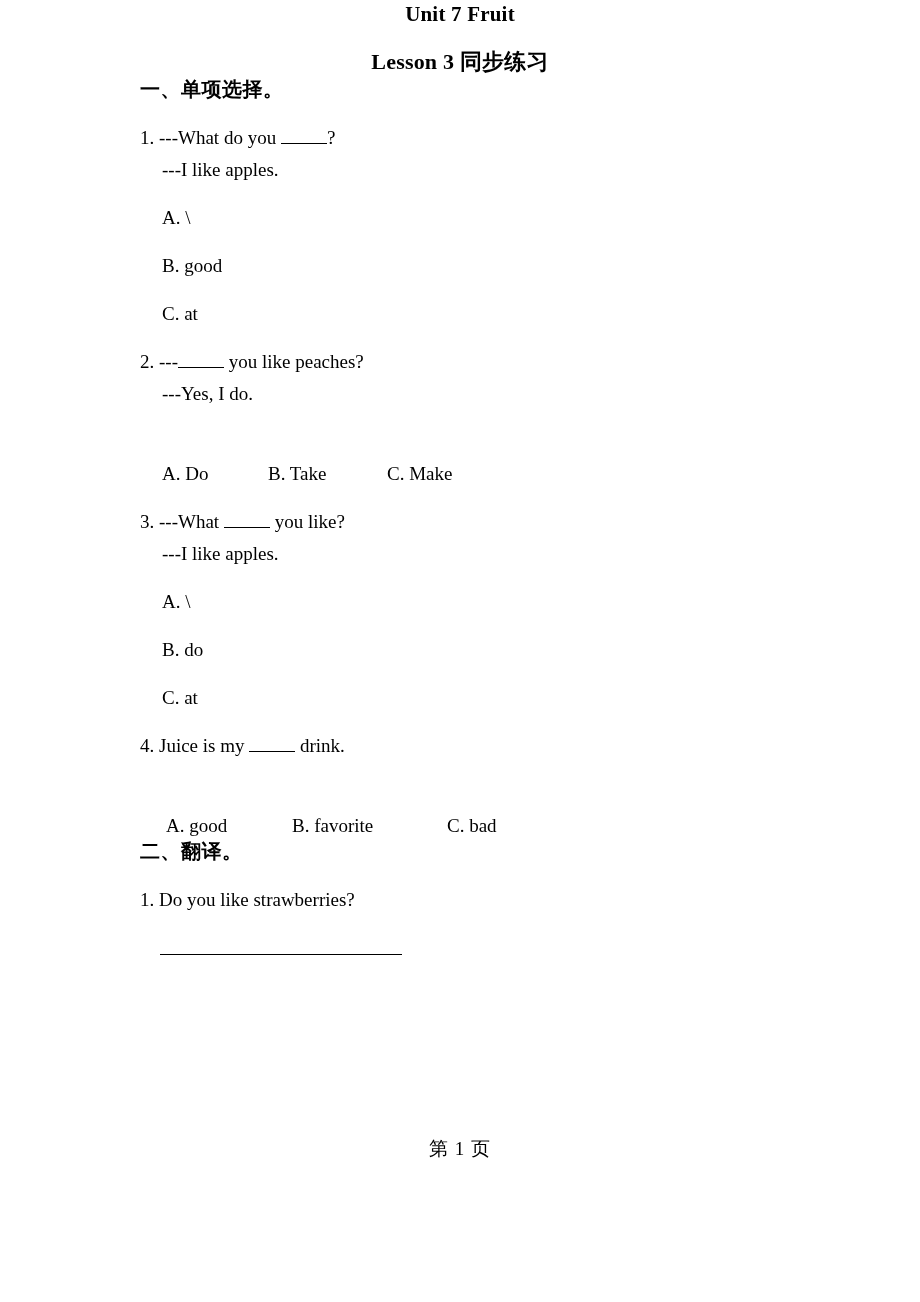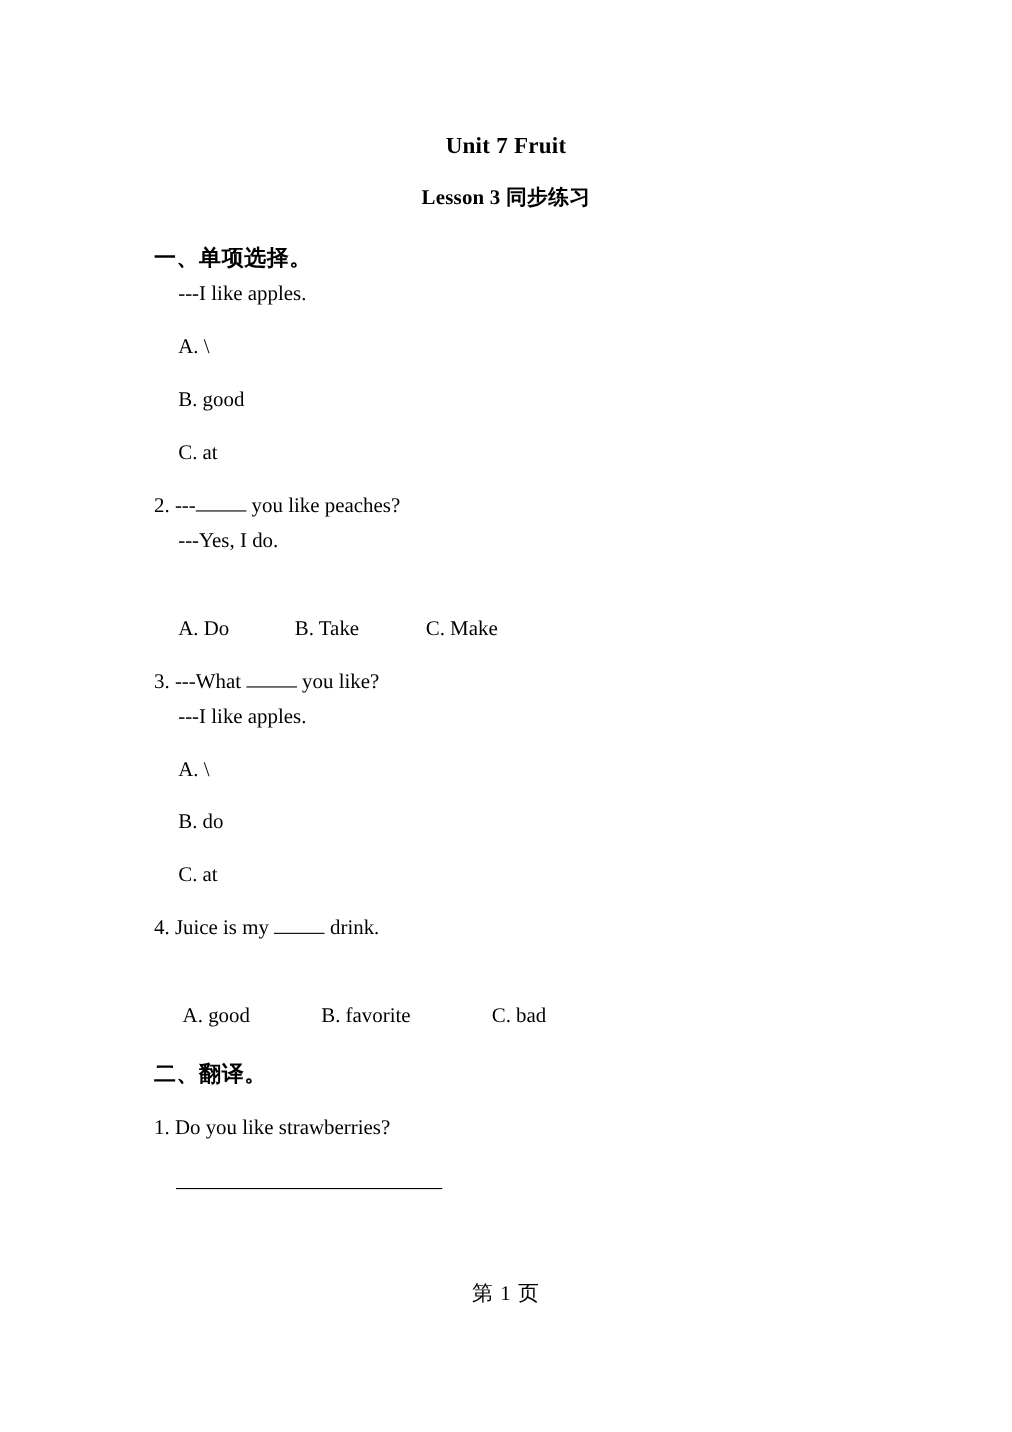--- a/index.html
+++ b/index.html
@@ -19,42 +19,40 @@
     overflow: hidden;
     box-sizing: border-box;
   }
   .content {
     position: absolute;
     left: 140px;
     top: 0;
     width: 640px;
   }
   .title-block {
-    padding-top: 118px;
     text-align: center;
     width: 640px;
   }
   .doc-title {
     font-size: 21px;
     font-weight: bold;
     line-height: 28px;
     letter-spacing: 0.2px;
   }
   .doc-subtitle {
-    font-size: 19px;
+    font-size: 22px;
     font-weight: bold;
     line-height: 28px;
     margin-top: 20px;
     letter-spacing: 0.2px;
   }
   .section-head {
     font-size: 20px;
     font-weight: bold;
     line-height: 26px;
-    margin-top: 28px;
     letter-spacing: 0.5px;
   }
   .q-line {
     font-size: 19px;
     line-height: 24px;
     margin-top: 24px;
     white-space: pre-wrap;
   }
   .q-sub {
     font-size: 19px;
@@ -94,21 +92,21 @@
   .answer-line {
     margin-top: 26px;
     margin-left: 20px;
     width: 242px;
     border-bottom: 1px solid #000;
     height: 16px;
   }
   .footer {
     position: absolute;
     left: 0;
-    top: 1164px;
+    top: 1136px;
     width: 920px;
     text-align: center;
     font-size: 19px;
     line-height: 26px;
     letter-spacing: 1px;
   }
 </style>
 </head>
 <body>
 
@@ -116,20 +114,21 @@
 
   <div class="content">
 
     <div class="title-block">
       <div class="doc-title">Unit 7 Fruit</div>
       <div class="doc-subtitle">Lesson 3 同步练习</div>
     </div>
 
     <div class="section-head">一、单项选择。</div>
 
+    <div class="q-line"><span>1. ---What do you </span><span class="blank w-short"></span><span>?</span></div>
     <div class="q-sub">---I like apples.</div>
     <div class="opt-stack">A. \</div>
     <div class="opt-stack">B. good</div>
     <div class="opt-stack">C. at</div>
 
     <div class="q-line"><span>2. ---</span><span class="blank w-short"></span><span> you like peaches?</span></div>
     <div class="q-sub">---Yes, I do.</div>
     <div class="opt-row"><span class="opt-cell" style="width:106px">A. Do</span><span class="opt-cell" style="width:119px">B. Take</span><span class="opt-cell">C. Make</span></div>
 
     <div class="q-line"><span>3. ---What </span><span class="blank w-short"></span><span> you like?</span></div>

